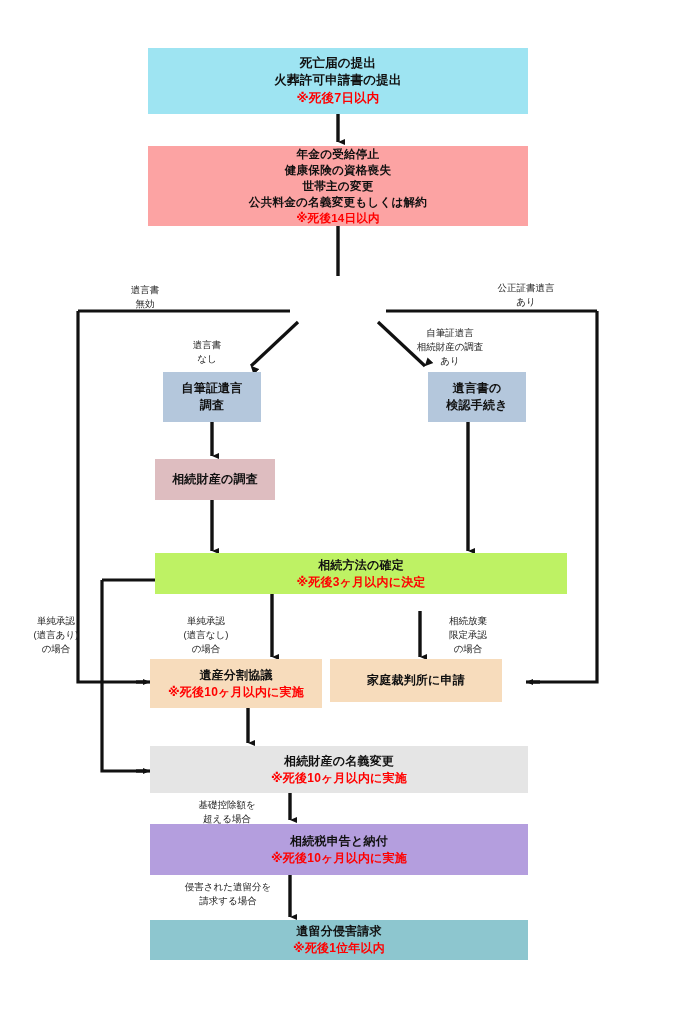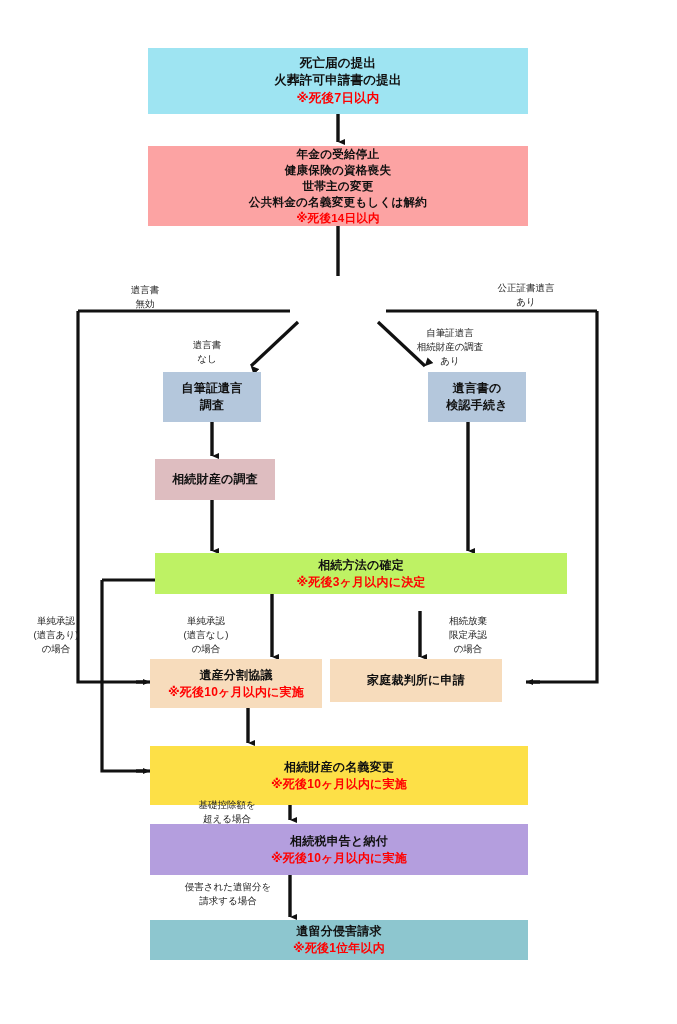--- a/index.html
+++ b/index.html
@@ -158,21 +158,21 @@
 
   <div class="node" style="left:150px;top:659px;width:172px;height:49px;background:#F7DCBC;font-size:12px;">
     <span class="ln">遺産分割協議</span>
     <span class="ln note">※死後10ヶ月以内に実施</span>
   </div>
 
   <div class="node" style="left:330px;top:659px;width:172px;height:43px;background:#F7DCBC;font-size:12px;">
     <span class="ln">家庭裁判所に申請</span>
   </div>
 
-  <div class="node" style="left:150px;top:746px;width:378px;height:59px;background:#fde047;font-size:12px;">
+  <div class="node" style="left:150px;top:746px;width:378px;height:47px;background:#e5e5e5;font-size:12px;">
     <span class="ln">相続財産の名義変更</span>
     <span class="ln note">※死後10ヶ月以内に実施</span>
   </div>
 
   <div class="node" style="left:150px;top:824px;width:378px;height:51px;background:#B49EDE;font-size:12px;">
     <span class="ln">相続税申告と納付</span>
     <span class="ln note">※死後10ヶ月以内に実施</span>
   </div>
 
   <div class="node" style="left:150px;top:920px;width:378px;height:40px;background:#8DC6CF;font-size:12px;">

